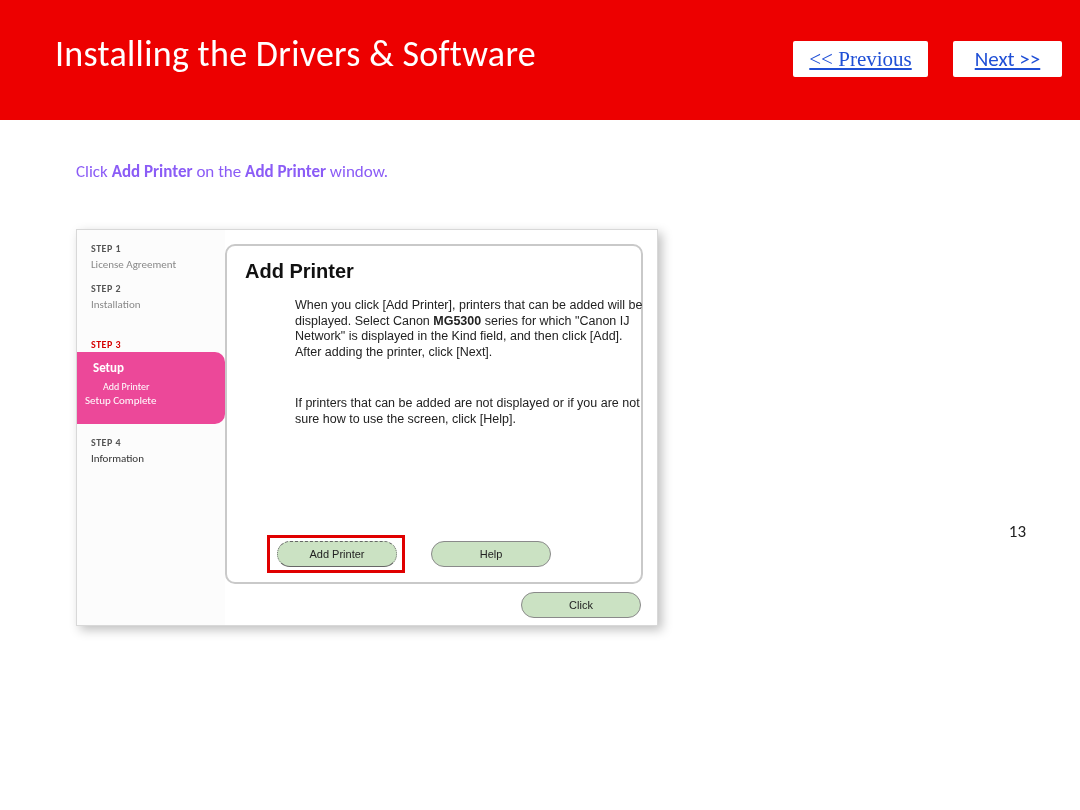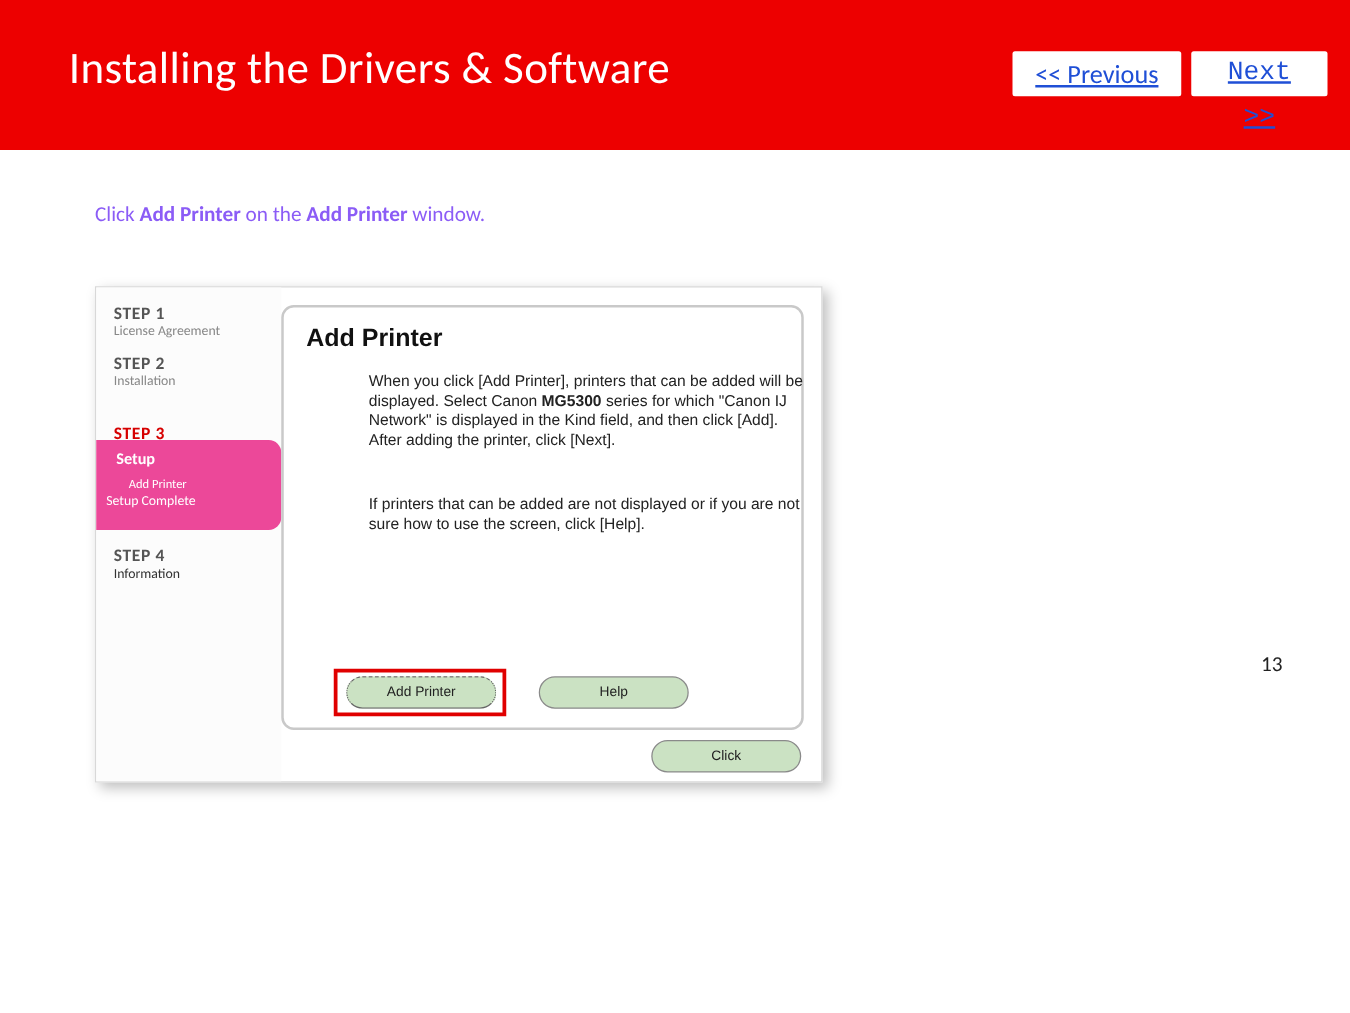--- a/index.html
+++ b/index.html
@@ -8,34 +8,34 @@
 
   
   .header { position: absolute; top: 0; left: 0; width: 1080px; height: 120px; background: #ed0000; }
   .title  { position: absolute; left: 55px; top: 32px; color: #fff; font-size: 36px; font-weight: 400; letter-spacing: 0.3px; }
   .nav-prev, .nav-next {
     position: absolute; top: 41px; height: 36px; line-height: 36px;
     background: #fff; color: #1f4fd6; text-decoration: underline;
     font-size: 21px; padding: 0 14px; border-radius: 2px; text-align: center;
     cursor: pointer;
   }
-  .nav-prev { left: 810px; width: 135px; }
-  .nav-next { left: 953px; width: 109px; font-family: Liberation Mono, monospace; }
+  .nav-prev { left: 793px; width: 135px; font-family: Liberation Serif, serif; }
+  .nav-next { left: 953px; width: 109px; }
 
   
   .instruction { position: absolute; left: 76px; top: 161px; font-size: 17px; color: #8b5cf6; }
   .instruction b { font-weight: 700; }
 
   
   .wizard { position: absolute; left: 76px; top: 229px; width: 582px; height: 397px; background: #fff;
             border: 1px solid #d8d8d8; box-shadow: 4px 4px 10px rgba(0,0,0,.25); }
 
   .sidebar { position: absolute; left: 0; top: 0; width: 148px; height: 100%; background: #fcfcfc; }
   .sb-lbl { font-size: 11px; color: #555; }
-  .sb-step { font-size: 14px; font-weight: 700; color: #555; letter-spacing: 0.5px; }
+  .sb-step { font-size: 10px; font-weight: 700; color: #555; letter-spacing: 0.5px; }
   .sb-step-red { color: #d60000; }
   .sb-pos { position: absolute; left: 14px; }
 
   .active-step { position: absolute; left: 0; top: 122px; width: 148px; height: 72px;
                  background: #ec4899; border-top-right-radius: 10px; border-bottom-right-radius: 10px; padding-left: 44px; }
   .active-step .title-s { color: #fff; font-size: 13px; font-weight: 700; position: absolute; left: 16px; top: 8px; }
   .active-step .sub1 { position: absolute; left: 26px; top: 28px; color: #fff; font-size: 10px; }
   .active-step .sub2 { position: absolute; left: 8px; top: 42px; color: #fff; font-size: 11px; }
 
   .main { position: absolute; left: 148px; top: 14px; width: 418px; height: 340px;

